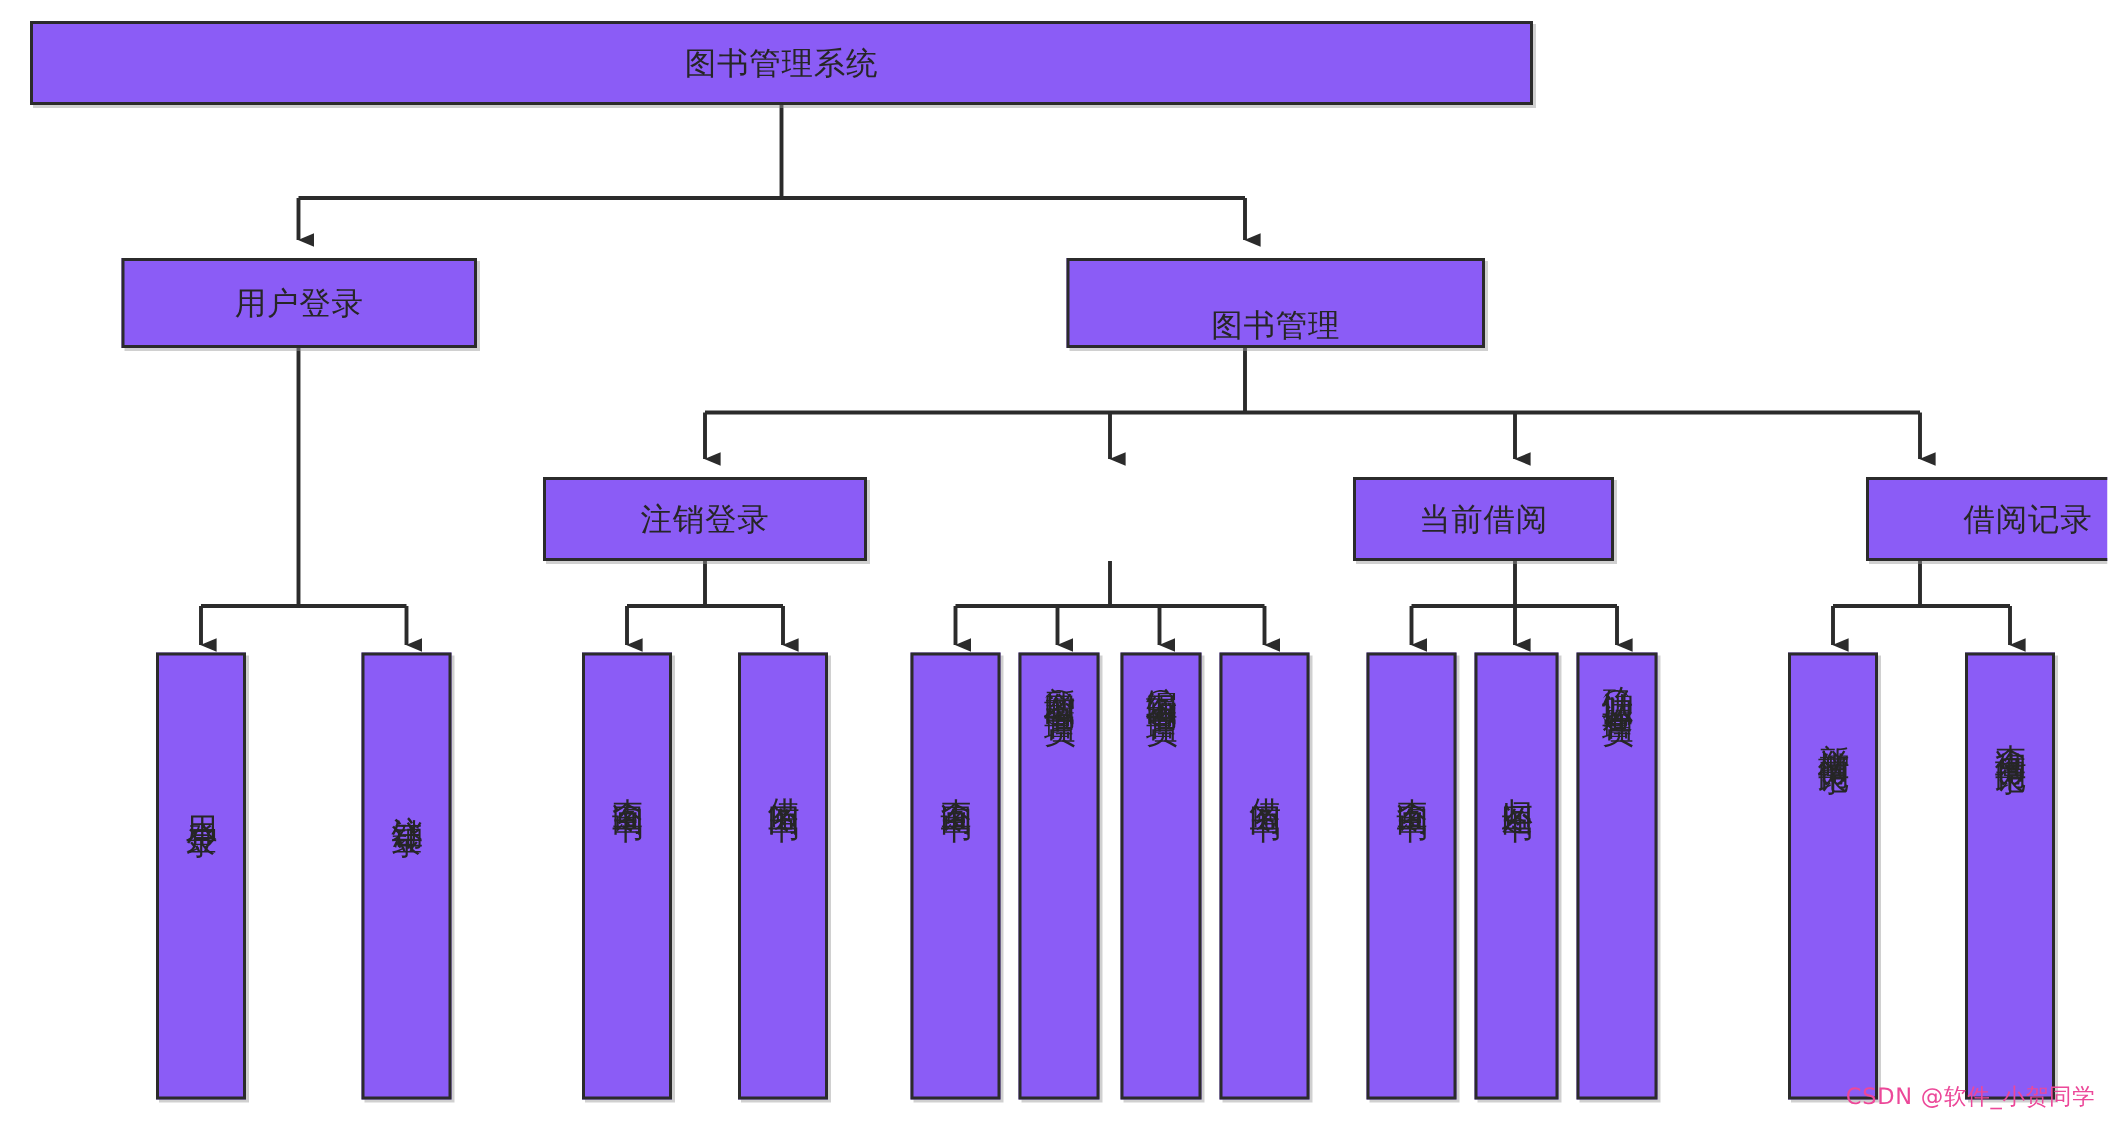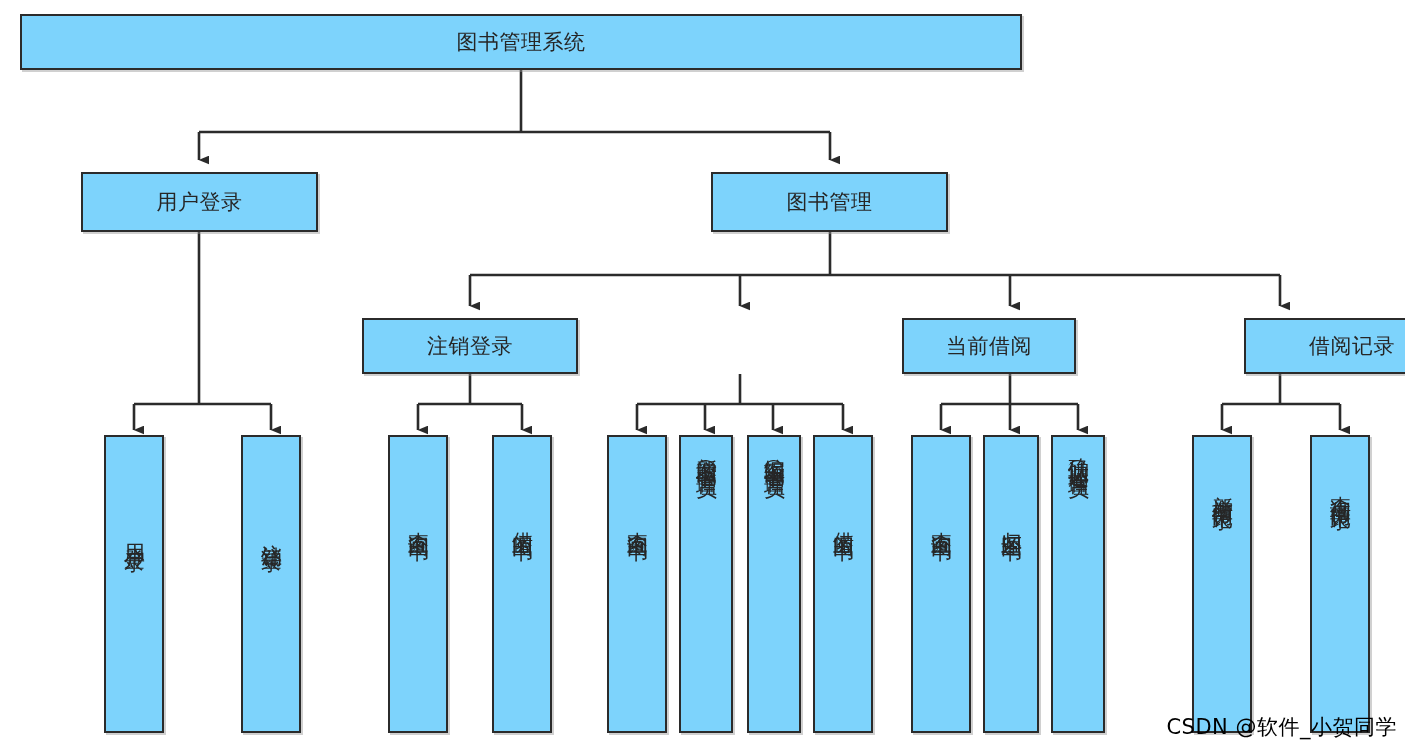--- a/index.html
+++ b/index.html
@@ -20,21 +20,21 @@
     left: 0;
     top: 0;
     width: 1405px;
     height: 747px;
     pointer-events: none;
   }
   .node {
     position: absolute;
     box-sizing: border-box;
     border: 2.5px solid #2b2b2b;
-    background: #7dd3fc;
+    background: #8b5cf6;
     display: flex;
     align-items: center;
     justify-content: center;
     box-shadow: 2px 2px 0 rgba(150,150,150,0.45);
   }
   .node .label {
     color: #262626;
     text-align: center;
     line-height: 1.18;
     white-space: nowrap;
@@ -52,22 +52,22 @@
     writing-mode: vertical-rl;
     text-orientation: upright;
     font-size: 21px;
     letter-spacing: 3px;
     line-height: 1;
   }
   .watermark {
     position: absolute;
     right: 8px;
     bottom: 6px;
-    font-size: 21px;
-    color: #000000;
+    font-size: 15px;
+    color: #ec4899;
     letter-spacing: 0.5px;
     white-space: nowrap;
     margin-left: 38px;
   }
 </style>
 </head>
 <body>
 
 <div id="canvas">
 
@@ -121,21 +121,21 @@
     </g>
   </svg>
 
   <div class="node horiz" style="left:20px; top:14px; width:1002px; height:56px;">
     <span class="label">图书管理系统</span>
   </div>
 
   <div class="node horiz" style="left:81px; top:172px; width:237px; height:60px;">
     <span class="label">用户登录</span>
   </div>
-  <div class="node horiz" style="left:711px; top:172px; width:237px; height:60px;">
+  <div class="node horiz" style="left:711px; top:172px; width:279px; height:60px;align-items:flex-end;">
     <span class="label">图书管理</span>
   </div>
 
   <div class="node horiz" style="left:362px; top:318px; width:216px; height:56px;">
     <span class="label">注销登录</span>
   </div>
   <div class="node horiz" style="left:902px; top:318px; width:174px; height:56px;">
     <span class="label">当前借阅</span>
   </div>
   <div class="node horiz" style="left:1204px; top:318px; width:216px; height:56px;margin-left:40px;">

